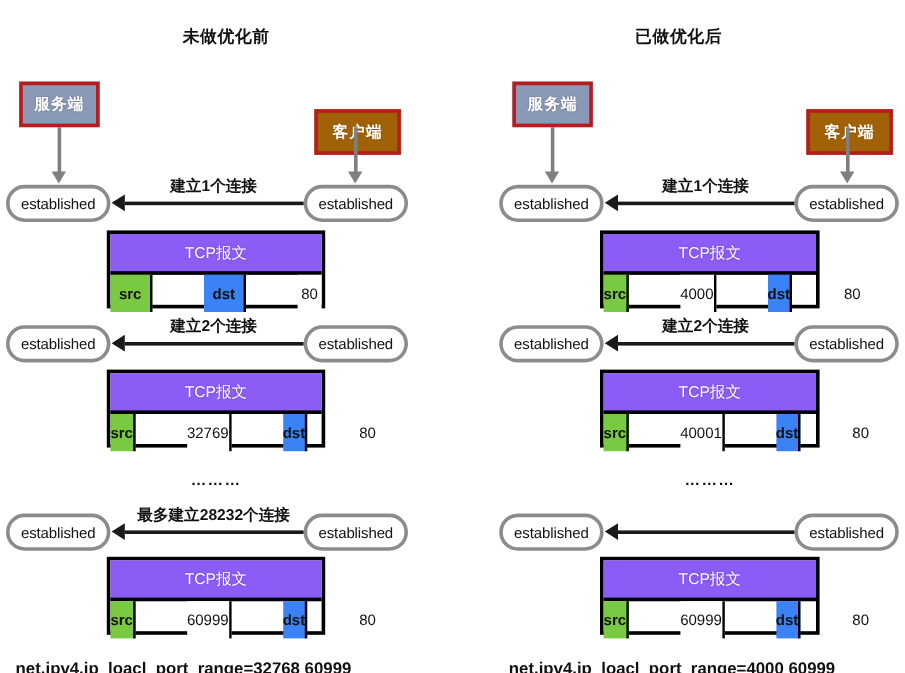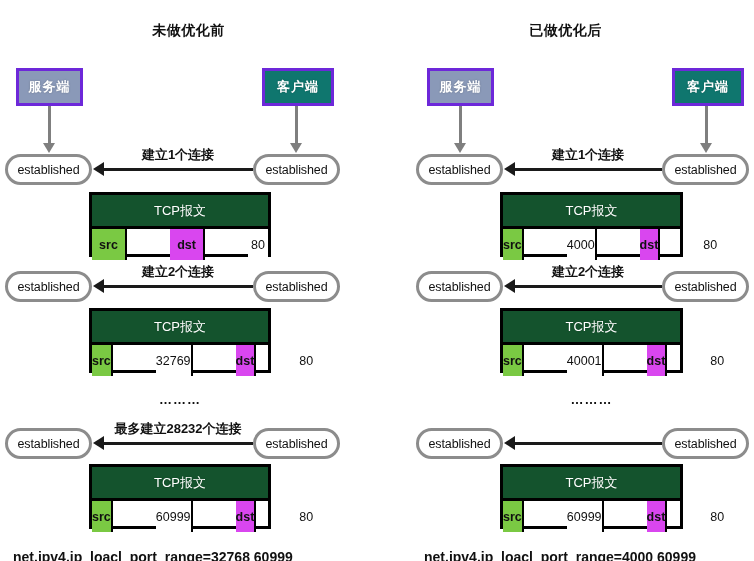--- a/index.html
+++ b/index.html
@@ -19,30 +19,30 @@
     position:absolute;top:6px;left:0;width:377px;
     text-align:center;
     font-size:14px;font-weight:bold;
     letter-spacing:.5px;
     color:#111;
   }
 
   
   .endpoint{
     position:absolute;
-    border:3px solid #6d28d9;
+    border:3px solid #b91c1c;
     box-sizing:border-box;
     display:flex;align-items:center;justify-content:center;
     font-size:13px;font-weight:bold;
     color:#ffffff;
     text-shadow:0 0 2px rgba(0,0,0,.25);
     letter-spacing:1px;
   }
   .endpoint.server{background:#8a99b8;}
-  .endpoint.client{background:#0f766e;}
+  .endpoint.client{background:#a16207;margin-top:23px;}
 
   
   .vline{position:absolute;width:3px;background:#7f7f7f;}
   .vhead{
     position:absolute;width:0;height:0;
     border-left:6px solid transparent;
     border-right:6px solid transparent;
     border-top:10px solid #7f7f7f;
   }
 
@@ -78,36 +78,36 @@
 
   
   .tcp{
     position:absolute;
     border:3px solid #000;
     box-sizing:border-box;
     background:#fff;
   }
   .tcp-head{
     height:31px;
-    background:#14532d;
+    background:#8b5cf6;
     border-bottom:3px solid #000;
     display:flex;align-items:center;justify-content:center;
     font-size:13px;color:#ffffff;
     text-shadow:0 0 2px rgba(0,0,0,.2);
   }
   .tcp-row{display:flex;height:31px;gap:43px;}
   .cell{
     display:flex;align-items:center;justify-content:center;
     font-size:12.5px;color:#111;
     box-sizing:border-box;
     border-right:2px solid #000;
   }
   .cell:last-child{border-right:none;}
   .cell.lab-src{background:#7ac943;font-weight:bold;width:35px;}
-  .cell.lab-dst{background:#d946ef;font-weight:bold;width:35px;}
+  .cell.lab-dst{background:#3b82f6;font-weight:bold;width:35px;}
   .cell.val-src{background:#fff;width:69px;}
   .cell.val-dst{background:#fff;width:37px;flex:1;}
 
   
   .dots{
     position:absolute;
     font-size:13px;font-weight:bold;letter-spacing:1px;
     color:#111;
     text-align:center;
   }

